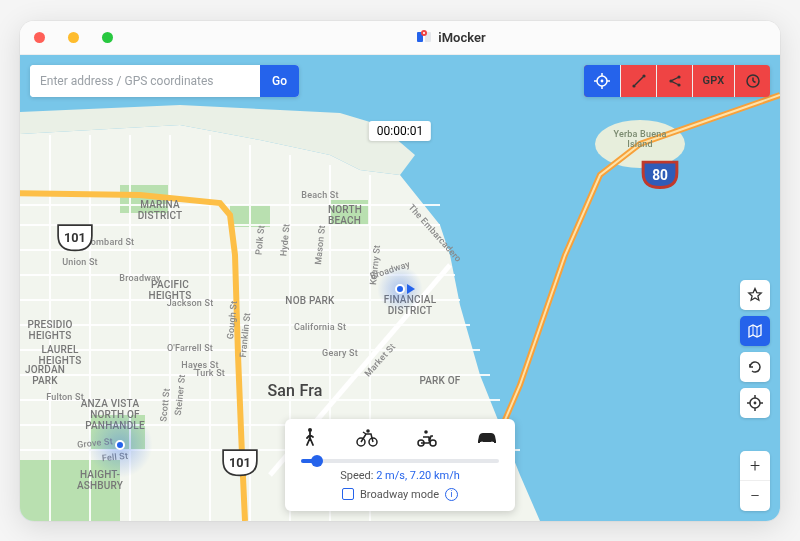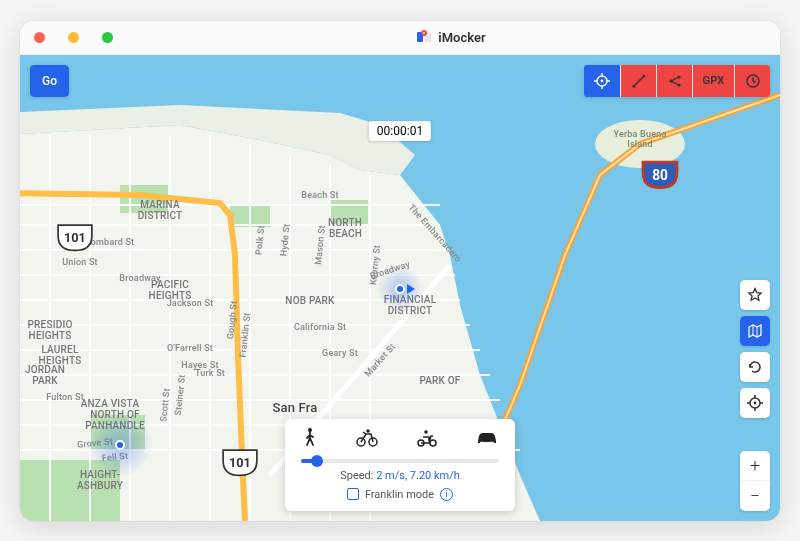--- a/index.html
+++ b/index.html
@@ -20,21 +20,21 @@
     box-shadow:0 6px 30px rgba(0,0,0,.12),0 0 0 1px rgba(0,0,0,.03);overflow:hidden;
   }
   .titlebar{height:34px;display:flex;align-items:center;gap:23px;padding:0 14px;border-bottom:1px solid #EEE;background:#FBFBFB;}
   .dot{width:11px;height:11px;border-radius:50%;}
   .dot.r{background:#FF5F57;} .dot.y{background:#FEBC2E;} .dot.g{background:#28C840;}
   .titlebar .appname{flex:1;display:flex;align-items:center;justify-content:center;gap:6px;font-size:13px;font-weight:600;color:#333;}
   .appicon{width:16px;height:16px;display:inline-block;}
   .map{position:absolute;inset:34px 0 0 0;overflow:hidden;}
   .map svg.terrain{position:absolute;inset:0;width:100%;height:100%;}
   .mlabel{position:absolute;font-size:9px;color:#888;white-space:nowrap;transform:translate(-50%,-50%);font-weight:500;letter-spacing:.2px;}
-  .mlabel.big{font-size:13px;color:#444;font-weight:500;margin-top:17px;}
+  .mlabel.big{font-size:16px;color:#444;font-weight:500;}
   .mlabel.dist{font-size:10px;color:#777;}
   .search{position:absolute;top:10px;left:10px;display:flex;height:32px;box-shadow:0 1px 4px rgba(0,0,0,.15);border-radius:4px;overflow:hidden;background:#fff;}
   .search input{border:none;outline:none;padding:0 10px;font-size:12px;width:230px;color:#333;}
   .search input::placeholder{color:#9AA0A6;}
   .search button{border:none;background:var(--blue);color:#fff;font-size:12px;font-weight:500;padding:0 12px;cursor:pointer;}
   .toolbar{position:absolute;top:10px;right:10px;display:flex;height:32px;background:#ef4444;border-radius:4px;box-shadow:0 1px 4px rgba(0,0,0,.15);overflow:hidden;}
   .toolbar .tbtn{width:36px;display:flex;align-items:center;justify-content:center;cursor:pointer;font-size:12px;font-weight:600;color:#333;border-left:1px solid #eee;}
   .toolbar .tbtn:first-child{border-left:none;background:var(--blue);color:#fff;}
   .toolbar .tbtn.gpx{width:42px;font-size:11px;letter-spacing:.3px;}
   .timer{position:absolute;top:66px;left:50%;transform:translateX(-50%);background:#fff;padding:3px 8px;font-size:12px;border-radius:3px;box-shadow:0 1px 3px rgba(0,0,0,.15);font-variant-numeric:tabular-nums;}
@@ -140,21 +140,21 @@
 
     <div class="mlabel dist" style="left:30px;top:275px;text-align:center">PRESIDIO<br>HEIGHTS</div>
     <div class="mlabel dist" style="left:150px;top:235px;text-align:center">PACIFIC<br>HEIGHTS</div>
     <div class="mlabel dist" style="left:40px;top:300px;text-align:center">LAUREL<br>HEIGHTS</div>
     <div class="mlabel dist" style="left:25px;top:320px;text-align:center">JORDAN<br>PARK</div>
     <div class="mlabel dist" style="left:90px;top:348px">ANZA VISTA</div>
     <div class="mlabel dist" style="left:95px;top:365px;text-align:center">NORTH OF<br>PANHANDLE</div>
     <div class="mlabel dist" style="left:80px;top:425px;text-align:center">HAIGHT-<br>ASHBURY</div>
     <div class="mlabel dist" style="left:140px;top:155px;text-align:center">MARINA<br>DISTRICT</div>
     <div class="mlabel dist" style="left:290px;top:245px">NOB PARK</div>
-    <div class="mlabel dist" style="left:325px;top:173px;text-align:right">NORTH<br>BEACH</div>
+    <div class="mlabel dist" style="left:325px;top:160px;text-align:left">NORTH<br>BEACH</div>
     <div class="mlabel dist" style="left:390px;top:250px;text-align:center">FINANCIAL<br>DISTRICT</div>
     <div class="mlabel dist" style="left:420px;top:325px">PARK OF</div>
 
     <div class="mlabel" style="left:90px;top:187px">Lombard St</div>
     <div class="mlabel" style="left:60px;top:207px">Union St</div>
     <div class="mlabel" style="left:120px;top:223px">Broadway</div>
     <div class="mlabel" style="left:300px;top:272px">California St</div>
     <div class="mlabel" style="left:320px;top:298px">Geary St</div>
     <div class="mlabel" style="left:190px;top:318px">Turk St</div>
     <div class="mlabel" style="left:95px;top:402px;transform:translate(-50%,-50%) rotate(-6deg)">Fell St</div>
@@ -205,20 +205,21 @@
       <div class="halo"></div>
         <div class="core"></div>
         <div class="arrow"></div>
     </div>
     <div class="pin" style="left:100px;top:390px">
       <div class="halo" style="inset:-28px"></div>
         <div class="core"></div>
     </div>
 
     <div class="search">
+      <input placeholder="Enter address / GPS coordinates" style="">
       <button>Go</button>
     </div>
 
     <div class="toolbar">
       <div class="tbtn">
         <svg width="16" height="16" viewBox="0 0 16 16">
             <circle cx="8" cy="8" r="5" fill="none" stroke="#fff" stroke-width="1.5"></circle>
             <circle cx="8" cy="8" r="1.4" fill="#fff"></circle>
             <line x1="8" y1="0" x2="8" y2="3" stroke="#fff" stroke-width="1.5"></line>
             <line x1="8" y1="13" x2="8" y2="16" stroke="#fff" stroke-width="1.5"></line>
@@ -324,19 +325,19 @@
       </div>
       <div class="slider">
         <div class="fill"></div>
           <div class="knob"></div>
       </div>
       <div class="speedtxt">
         <span>Speed: </span><span class="val">2 m/s, 7.20 km/h</span>
       </div>
       <div class="realistic">
         <span class="cb"></span>
-        <span>Franklin mode</span>
+        <span>Broadway mode</span>
         <span class="info">i</span>
       </div>
     </div>
 
   </div>
 </div>
 
 </body></html>

